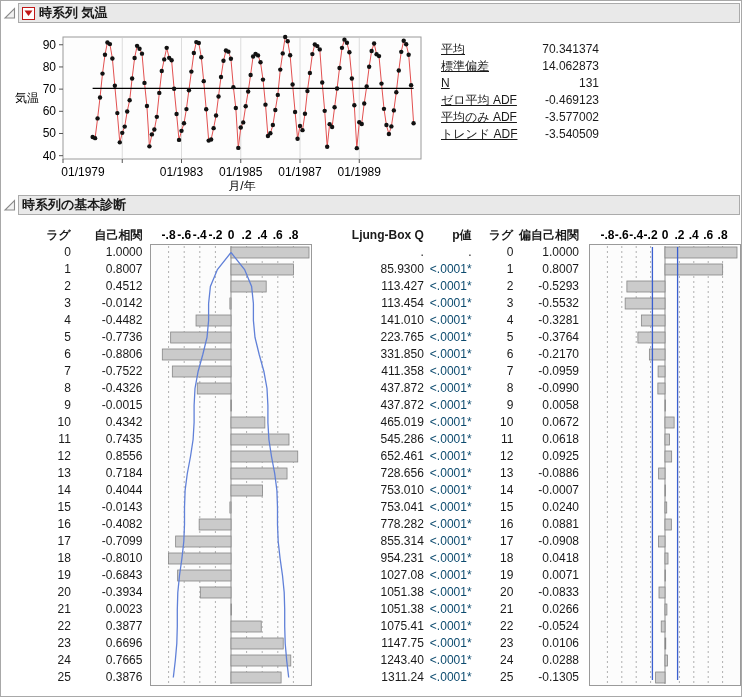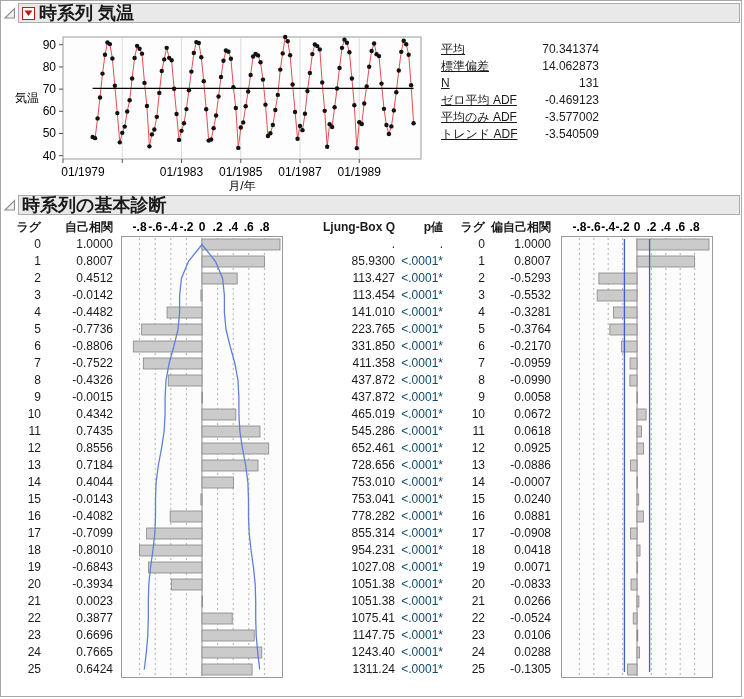--- a/index.html
+++ b/index.html
@@ -23,28 +23,28 @@
     flex:1;display:flex;align-items:center;height:18px;
     background:#e9e9e9;border:1px solid #ababab;
     padding-left:3px;margin-right:1px;
   }
   .red-menu{
     width:13px;height:13px;background:#ffffff;border:1px solid #c01818;
     display:flex;align-items:center;justify-content:center;margin-right:4px;cursor:pointer;
     box-sizing:border-box;
   }
   .red-menu svg{display:block;}
-  .header-title{font-weight:bold;font-size:18px;white-space:nowrap;}
+  .header-title{font-weight:bold;font-size:13px;white-space:nowrap;}
   
   .p1-content{display:flex;margin:6px 0 4px 2px;}
   .stats{display:grid;grid-template-columns:92px 66px;margin:12px 0 0 8px;align-content:start;}
   .stats .lab{height:17px;line-height:17px;text-align:left;white-space:nowrap;text-decoration:underline;}
   .stats .val{height:17px;line-height:17px;text-align:right;white-space:nowrap;}
   
-  .diag{display:flex;align-items:flex-end;padding-left:8px;margin-top:3px;}
+  .diag{display:flex;align-items:flex-end;padding-left:38px;margin-top:11px;}
   .col{display:flex;flex-direction:column;}
   .colhead{height:18px;line-height:18px;font-weight:bold;white-space:nowrap;}
   .r{text-align:right;}
   .cell{height:17px;line-height:17px;white-space:nowrap;}
   .col-lag{width:32px;}
   .col-acf{width:70px;margin-left:2px;}
   .col-chart1{width:162px;margin-left:8px;}
   .col-ljung{width:104px;margin-left:8px;}
   .col-p{width:48px;}
   .col-lag2{width:36px;margin-left:6px;}
@@ -314,21 +314,21 @@
         <div class="cell r">-0.0143</div>
         <div class="cell r">-0.4082</div>
         <div class="cell r">-0.7099</div>
         <div class="cell r">-0.8010</div>
         <div class="cell r">-0.6843</div>
         <div class="cell r">-0.3934</div>
         <div class="cell r">0.0023</div>
         <div class="cell r">0.3877</div>
         <div class="cell r">0.6696</div>
         <div class="cell r">0.7665</div>
-        <div class="cell r">0.6424</div>
+        <div class="cell r">0.3876</div>
       </div>
     <div class="col col-chart1">
       <svg id="acf-scale" width="162" height="18">
           <text x="18.599999999999994" y="13" text-anchor="middle" font-size="12" font-weight="bold">-.8</text>
           <text x="34.199999999999996" y="13" text-anchor="middle" font-size="12" font-weight="bold">-.6</text>
           <text x="49.8" y="13" text-anchor="middle" font-size="12" font-weight="bold">-.4</text>
           <text x="65.4" y="13" text-anchor="middle" font-size="12" font-weight="bold">-.2</text>
           <text x="81" y="13" text-anchor="middle" font-size="12" font-weight="bold">0</text>
           <text x="96.6" y="13" text-anchor="middle" font-size="12" font-weight="bold">.2</text>
           <text x="112.20000000000002" y="13" text-anchor="middle" font-size="12" font-weight="bold">.4</text>

